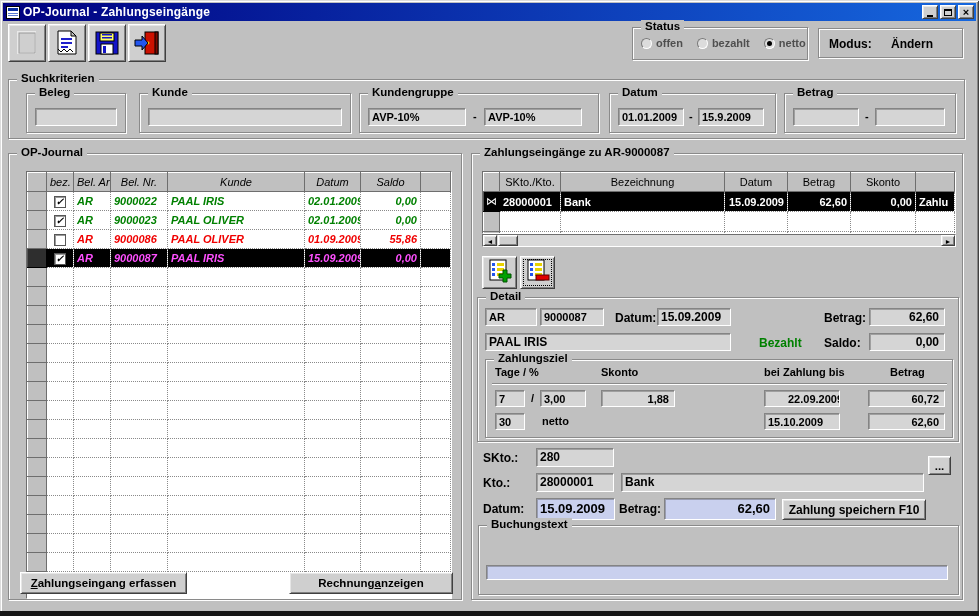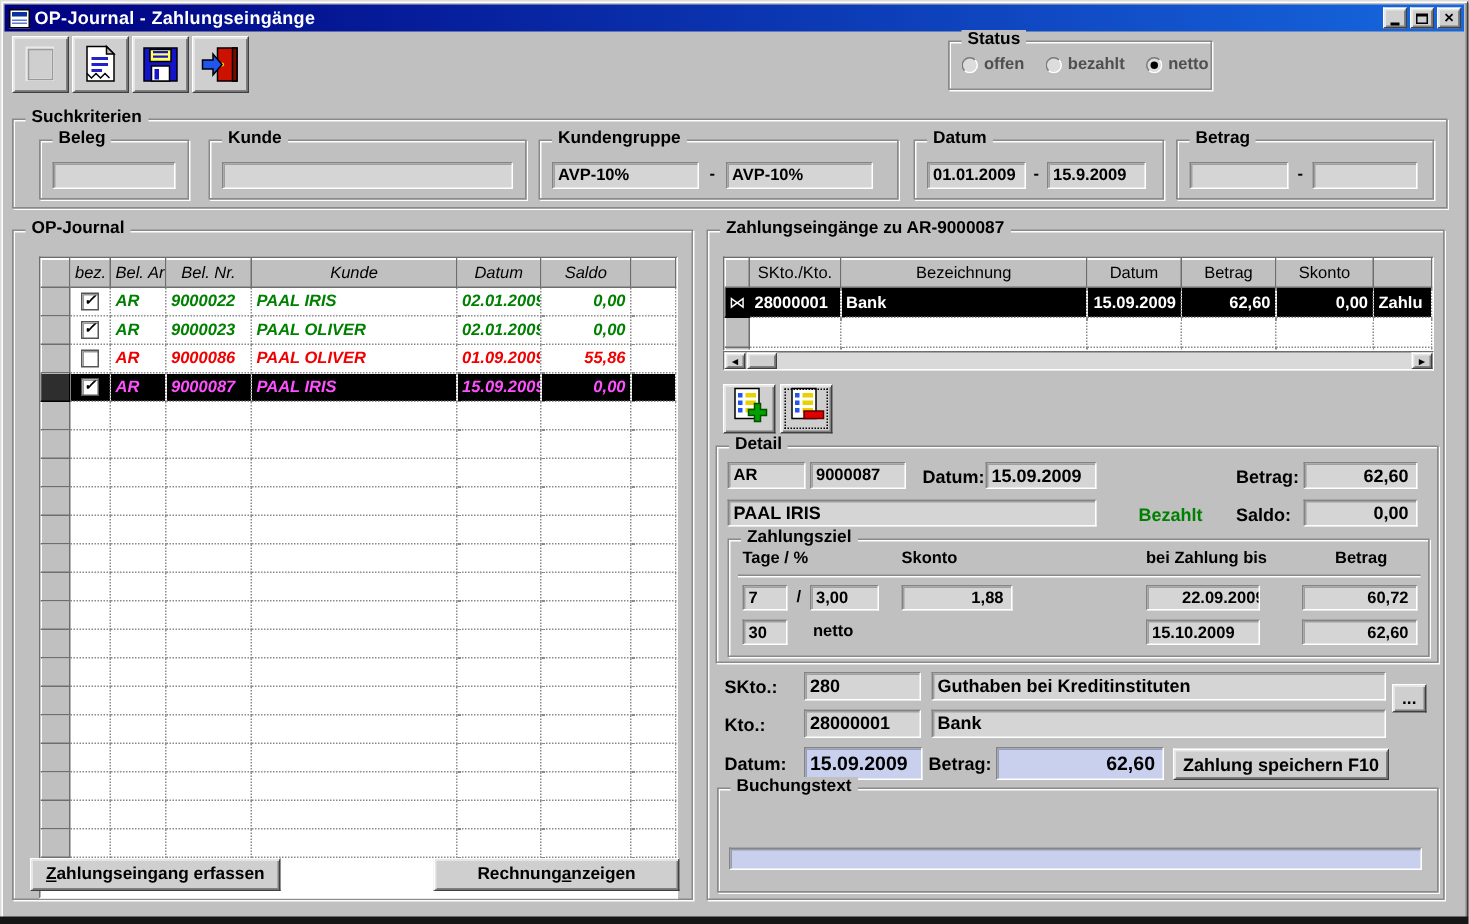--- a/index.html
+++ b/index.html
@@ -165,20 +165,24 @@
     <div class="radio-row" style="position:absolute; left:8px; top:9px;">
       <span class="radio-circle"></span>
       <span class="radio-label">offen</span>
       <span class="radio-circle"></span>
       <span class="radio-label">bezahlt</span>
       <span class="radio-circle sel"></span>
       <span class="radio-label">netto</span>
     </div>
   </div>
 
+  <div class="group" style="left:818px; top:28px; width:145px; height:30px;">
+    <span class="lbl" style="position:absolute; left:10px; top:8px; font-size:12px;">Modus:</span>
+    <span class="lbl" style="position:absolute; left:72px; top:8px; font-size:12px;">Ändern</span>
+  </div>
 
   <div class="group" style="left:8px; top:79px; width:957px; height:60px;">
     <span class="legend">Suchkriterien</span>
 
     <div class="group" style="left:17px; top:13px; width:100px; height:40px;">
       <span class="legend">Beleg</span>
       <div class="sunken field abs" style="left:8px; top:14px; width:82px; height:18px;"></div>
     </div>
 
     <div class="group" style="left:130px; top:13px; width:212px; height:40px;">
@@ -563,21 +567,20 @@
 
         <div class="sunken field abs" style="left:9px; top:53px; width:30px; height:17px;">30</div>
         <span class="lbl abs" style="left:56px; top:55px;">netto</span>
         <div class="sunken field abs" style="left:278px; top:53px; width:76px; height:17px;">15.10.2009</div>
         <div class="sunken field right abs" style="left:382px; top:53px; width:77px; height:17px;">62,60</div>
       </div>
     </div>
 
     <span class="lbl abs" style="left:11px; top:297px; font-size:12px;">SKto.:</span>
     <div class="sunken field abs" style="left:64px; top:294px; width:78px; height:19px; font-size:12px;">280</div>
-    <div class="sunken field abs" style="left:149px; top:294px; width:303px; height:19px; font-size:12px;">Guthaben bei Kreditinstituten</div>
     <button class="btn abs" style="left:456px; top:302px; width:23px; height:19px;">...</button>
 
     <span class="lbl abs" style="left:11px; top:322px; font-size:12px;">Kto.:</span>
     <div class="sunken field abs" style="left:64px; top:319px; width:78px; height:19px; font-size:12px;">28000001</div>
     <div class="sunken field abs" style="left:149px; top:319px; width:303px; height:19px; font-size:12px;">Bank</div>
 
     <span class="lbl abs" style="left:11px; top:348px; font-size:12px;">Datum:</span>
     <div class="sunken field big lavender abs" style="left:64px; top:344px; width:79px; height:22px;">15.09.2009</div>
     <span class="lbl abs" style="left:147px; top:348px; font-size:12px;">Betrag:</span>
     <div class="sunken field big lavender right abs" style="left:192px; top:344px; width:112px; height:22px;">62,60</div>

